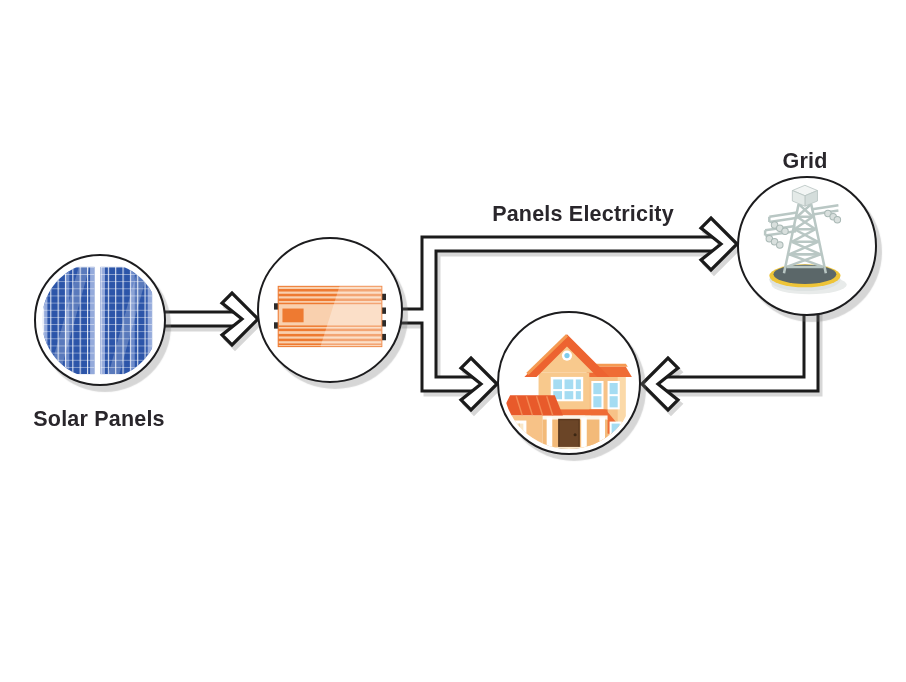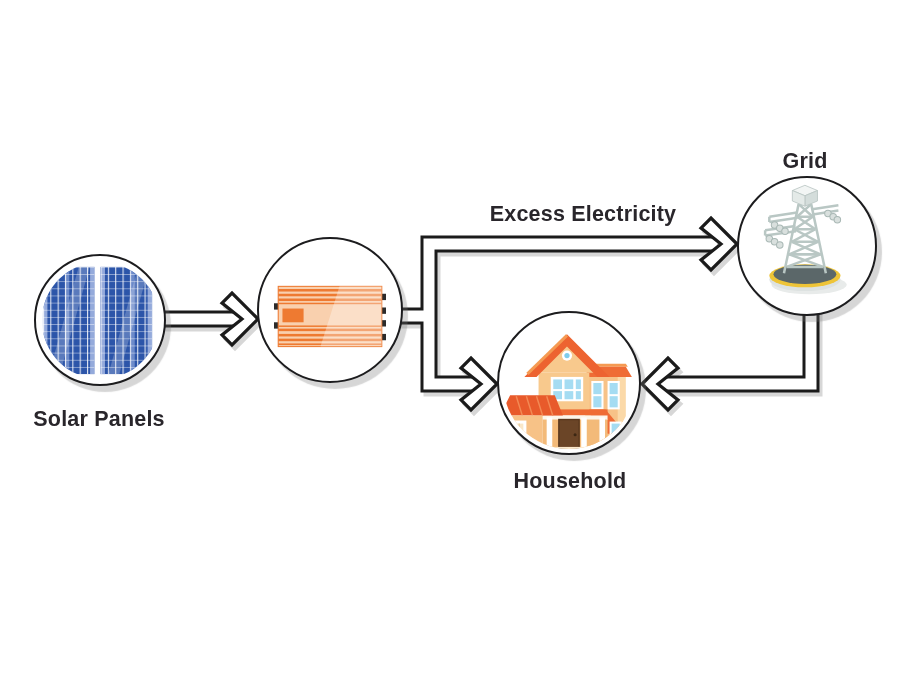--- a/index.html
+++ b/index.html
@@ -243,17 +243,16 @@
 
       <g stroke="#b9c6c3" stroke-width="0.8">
         <polygon points="62,6 74,11 62,16 50,11" fill="#f2f5f4"></polygon>
         <polygon points="62,16 74,11 74,21 62,26" fill="#d4dddb"></polygon>
         <polygon points="50,11 62,16 62,26 50,21" fill="#e4eae8"></polygon>
       </g>
     </svg>
   </div>
 
   <div class="label" id="label-solar">Solar Panels</div>
-  <div class="label" id="label-household">Household</div>
   <div class="label" id="label-grid">Grid</div>
-  <div class="label" id="label-excess">Excess Electricity</div>
+  <div class="label" id="label-excess">Panels Electricity</div>
 
 </div>
 
 </body></html>

